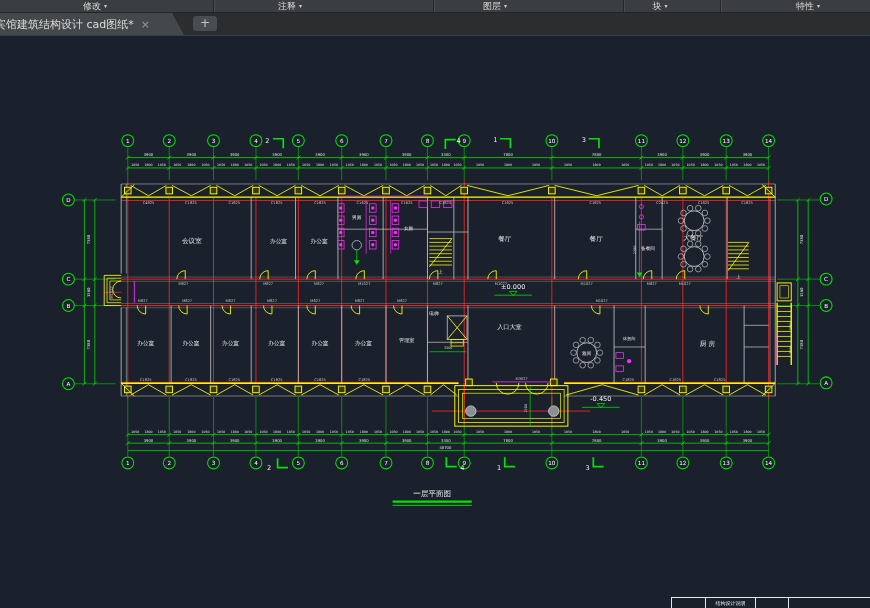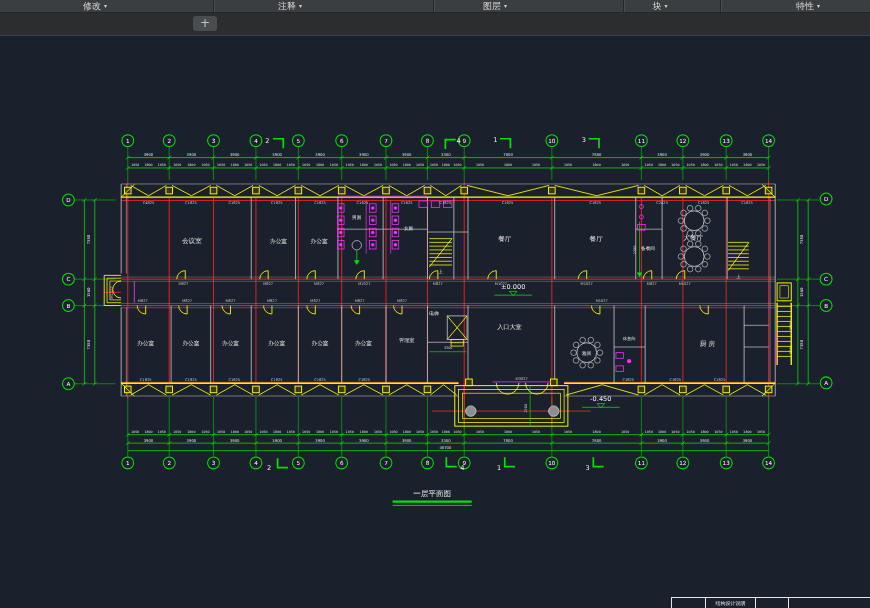--- a/index.html
+++ b/index.html
@@ -42,20 +42,24 @@
     <div class="rpanel" style="left:440px"><span>图层</span><span class="dd">▾</span></div>
     <div class="rpanel" style="left:605px"><span>块</span><span class="dd">▾</span></div>
     <div class="rpanel" style="left:753px"><span>特性</span><span class="dd">▾</span></div>
     <div class="rdiv" style="left:213px"></div>
     <div class="rdiv" style="left:433px"></div>
     <div class="rdiv" style="left:623px"></div>
     <div class="rdiv" style="left:720px"></div>
   </div>
 
   <div id="tabbar">
+    <div id="filetab">
+      <span class="ttl">宾馆建筑结构设计 cad图纸*</span>
+      <span class="cls">×</span>
+    </div>
     <div id="newtab">+</div>
   </div>
 
   <div id="canvas">
     <svg id="plan" width="870" height="573" viewBox="0 35 870 608">
         <g>
           <line x1="109" y1="164" x2="789" y2="164" stroke="#00e400" stroke-width="0.8"></line>
           <line x1="109" y1="175" x2="789" y2="175" stroke="#00e400" stroke-width="0.8"></line>
           <line x1="109" y1="458" x2="789" y2="458" stroke="#00e400" stroke-width="0.8"></line>
           <line x1="109" y1="467" x2="789" y2="467" stroke="#00e400" stroke-width="0.8"></line>

